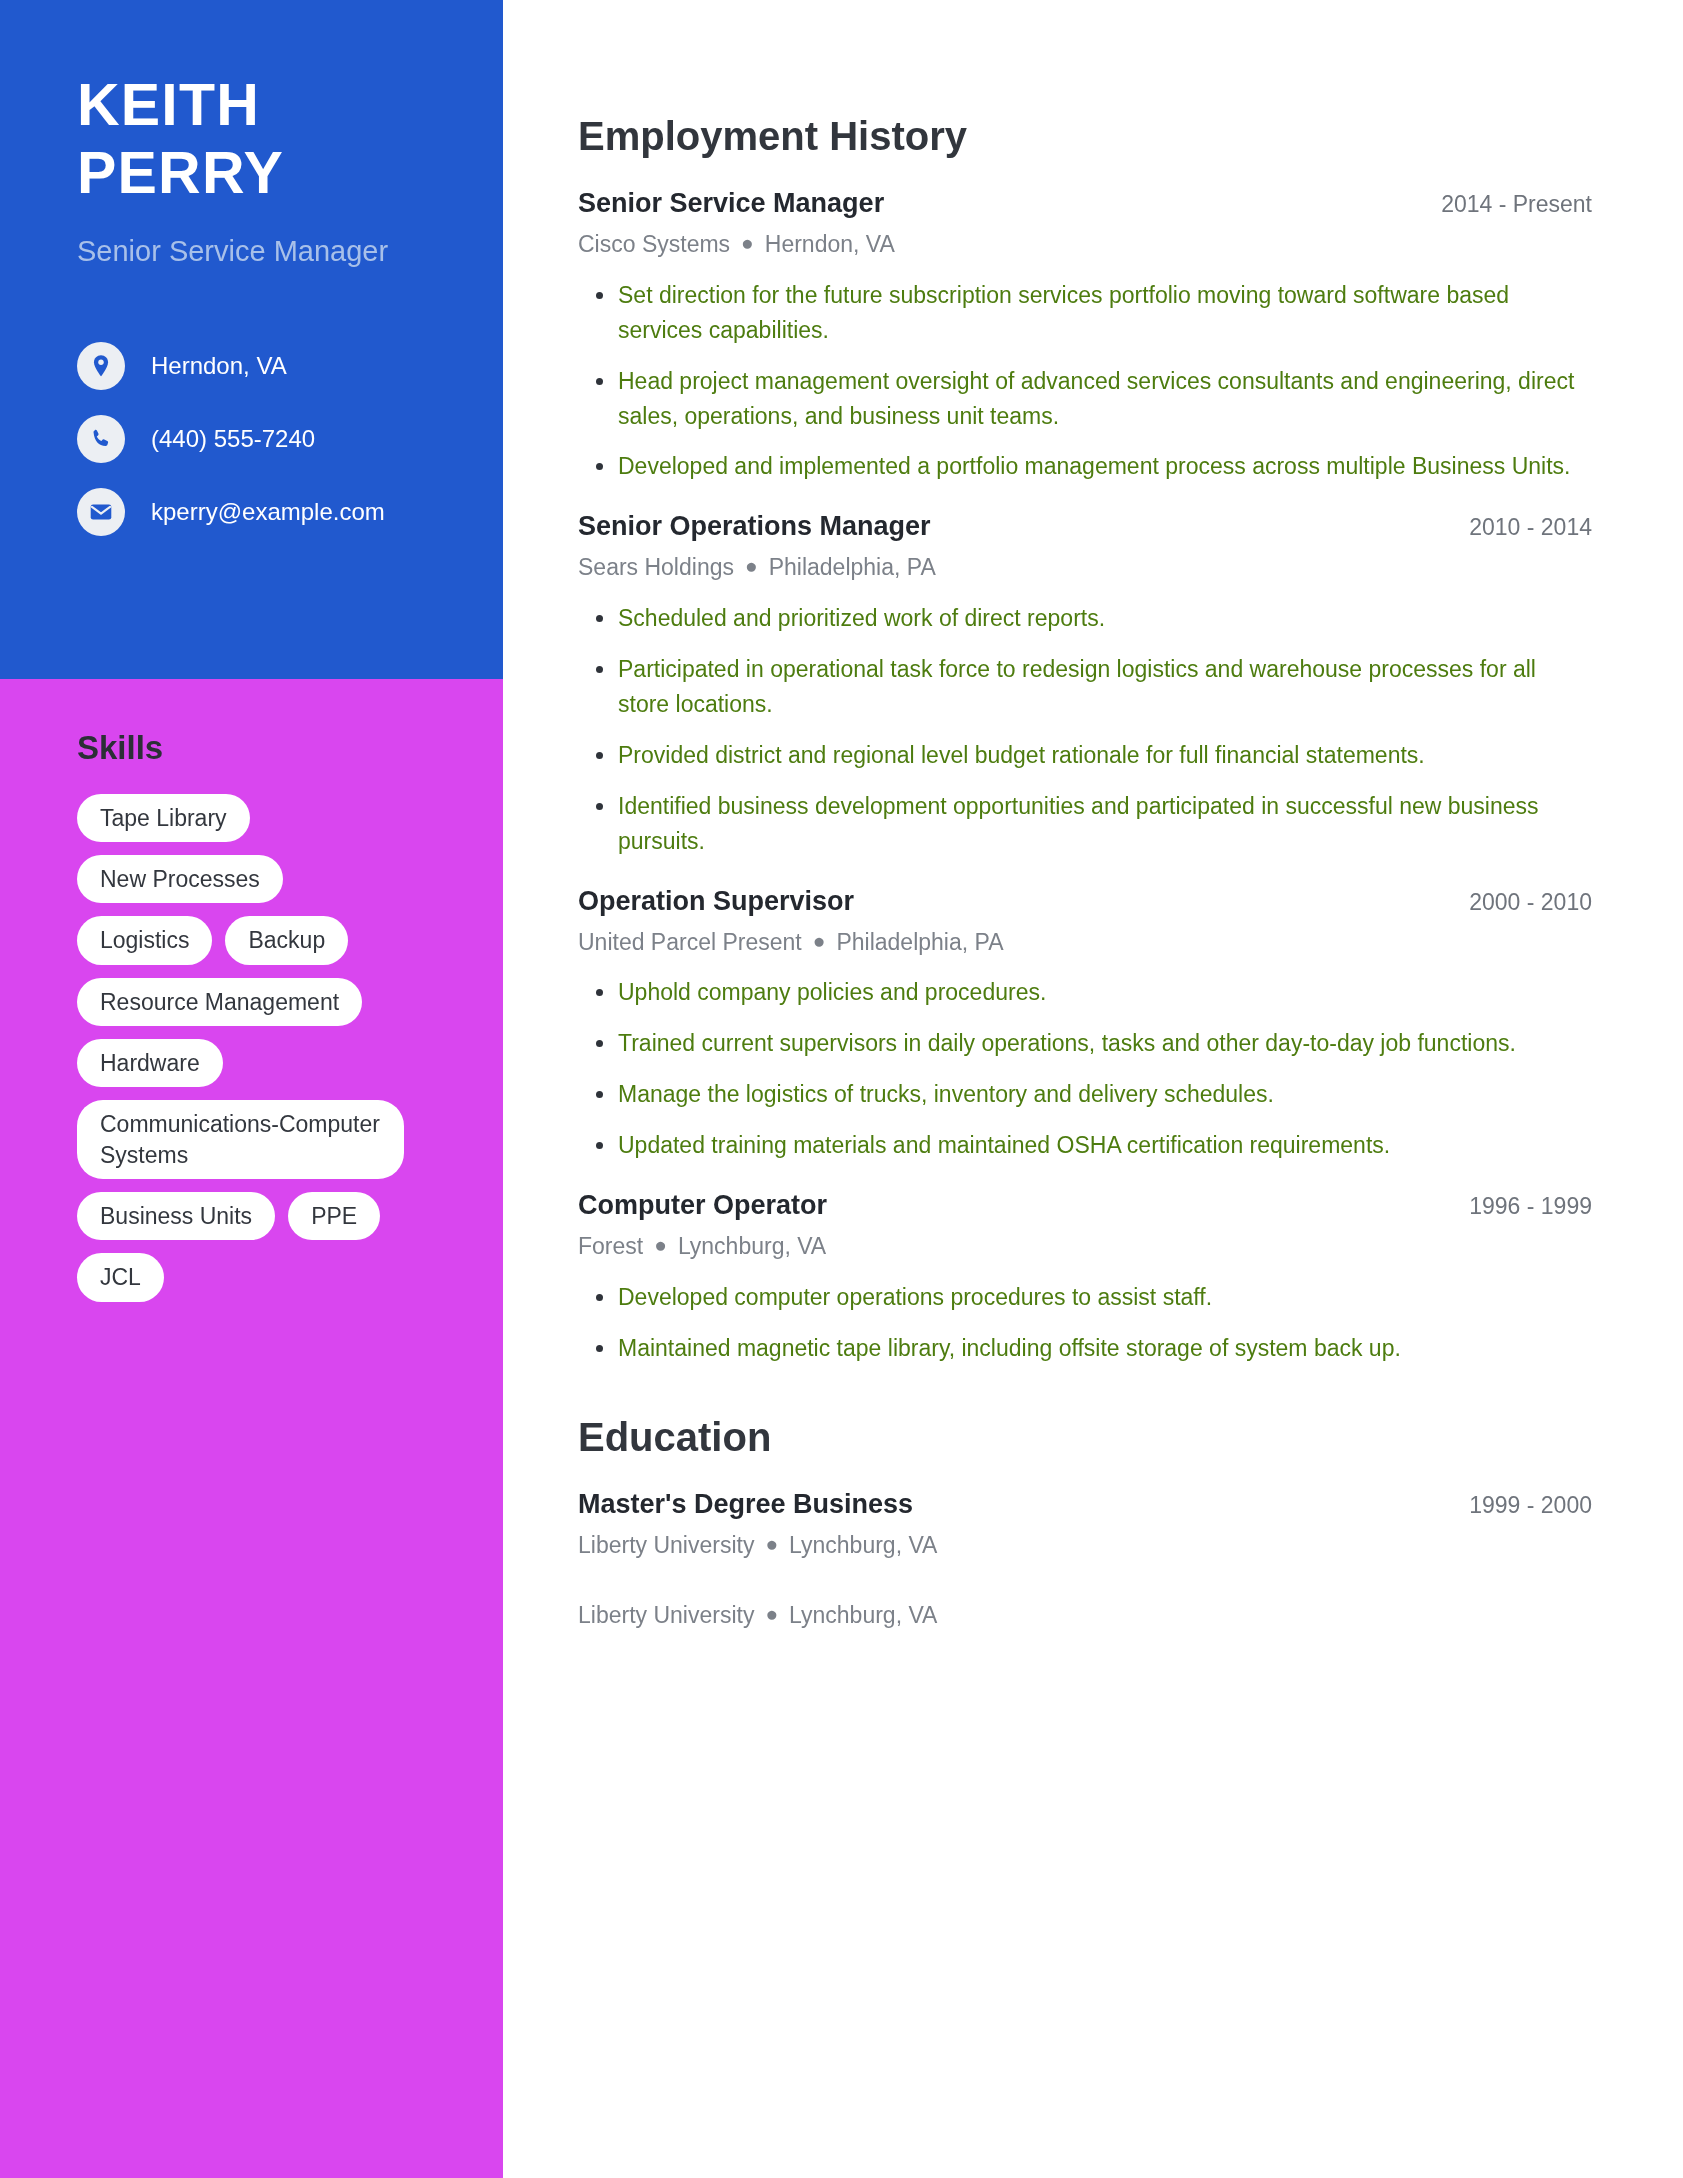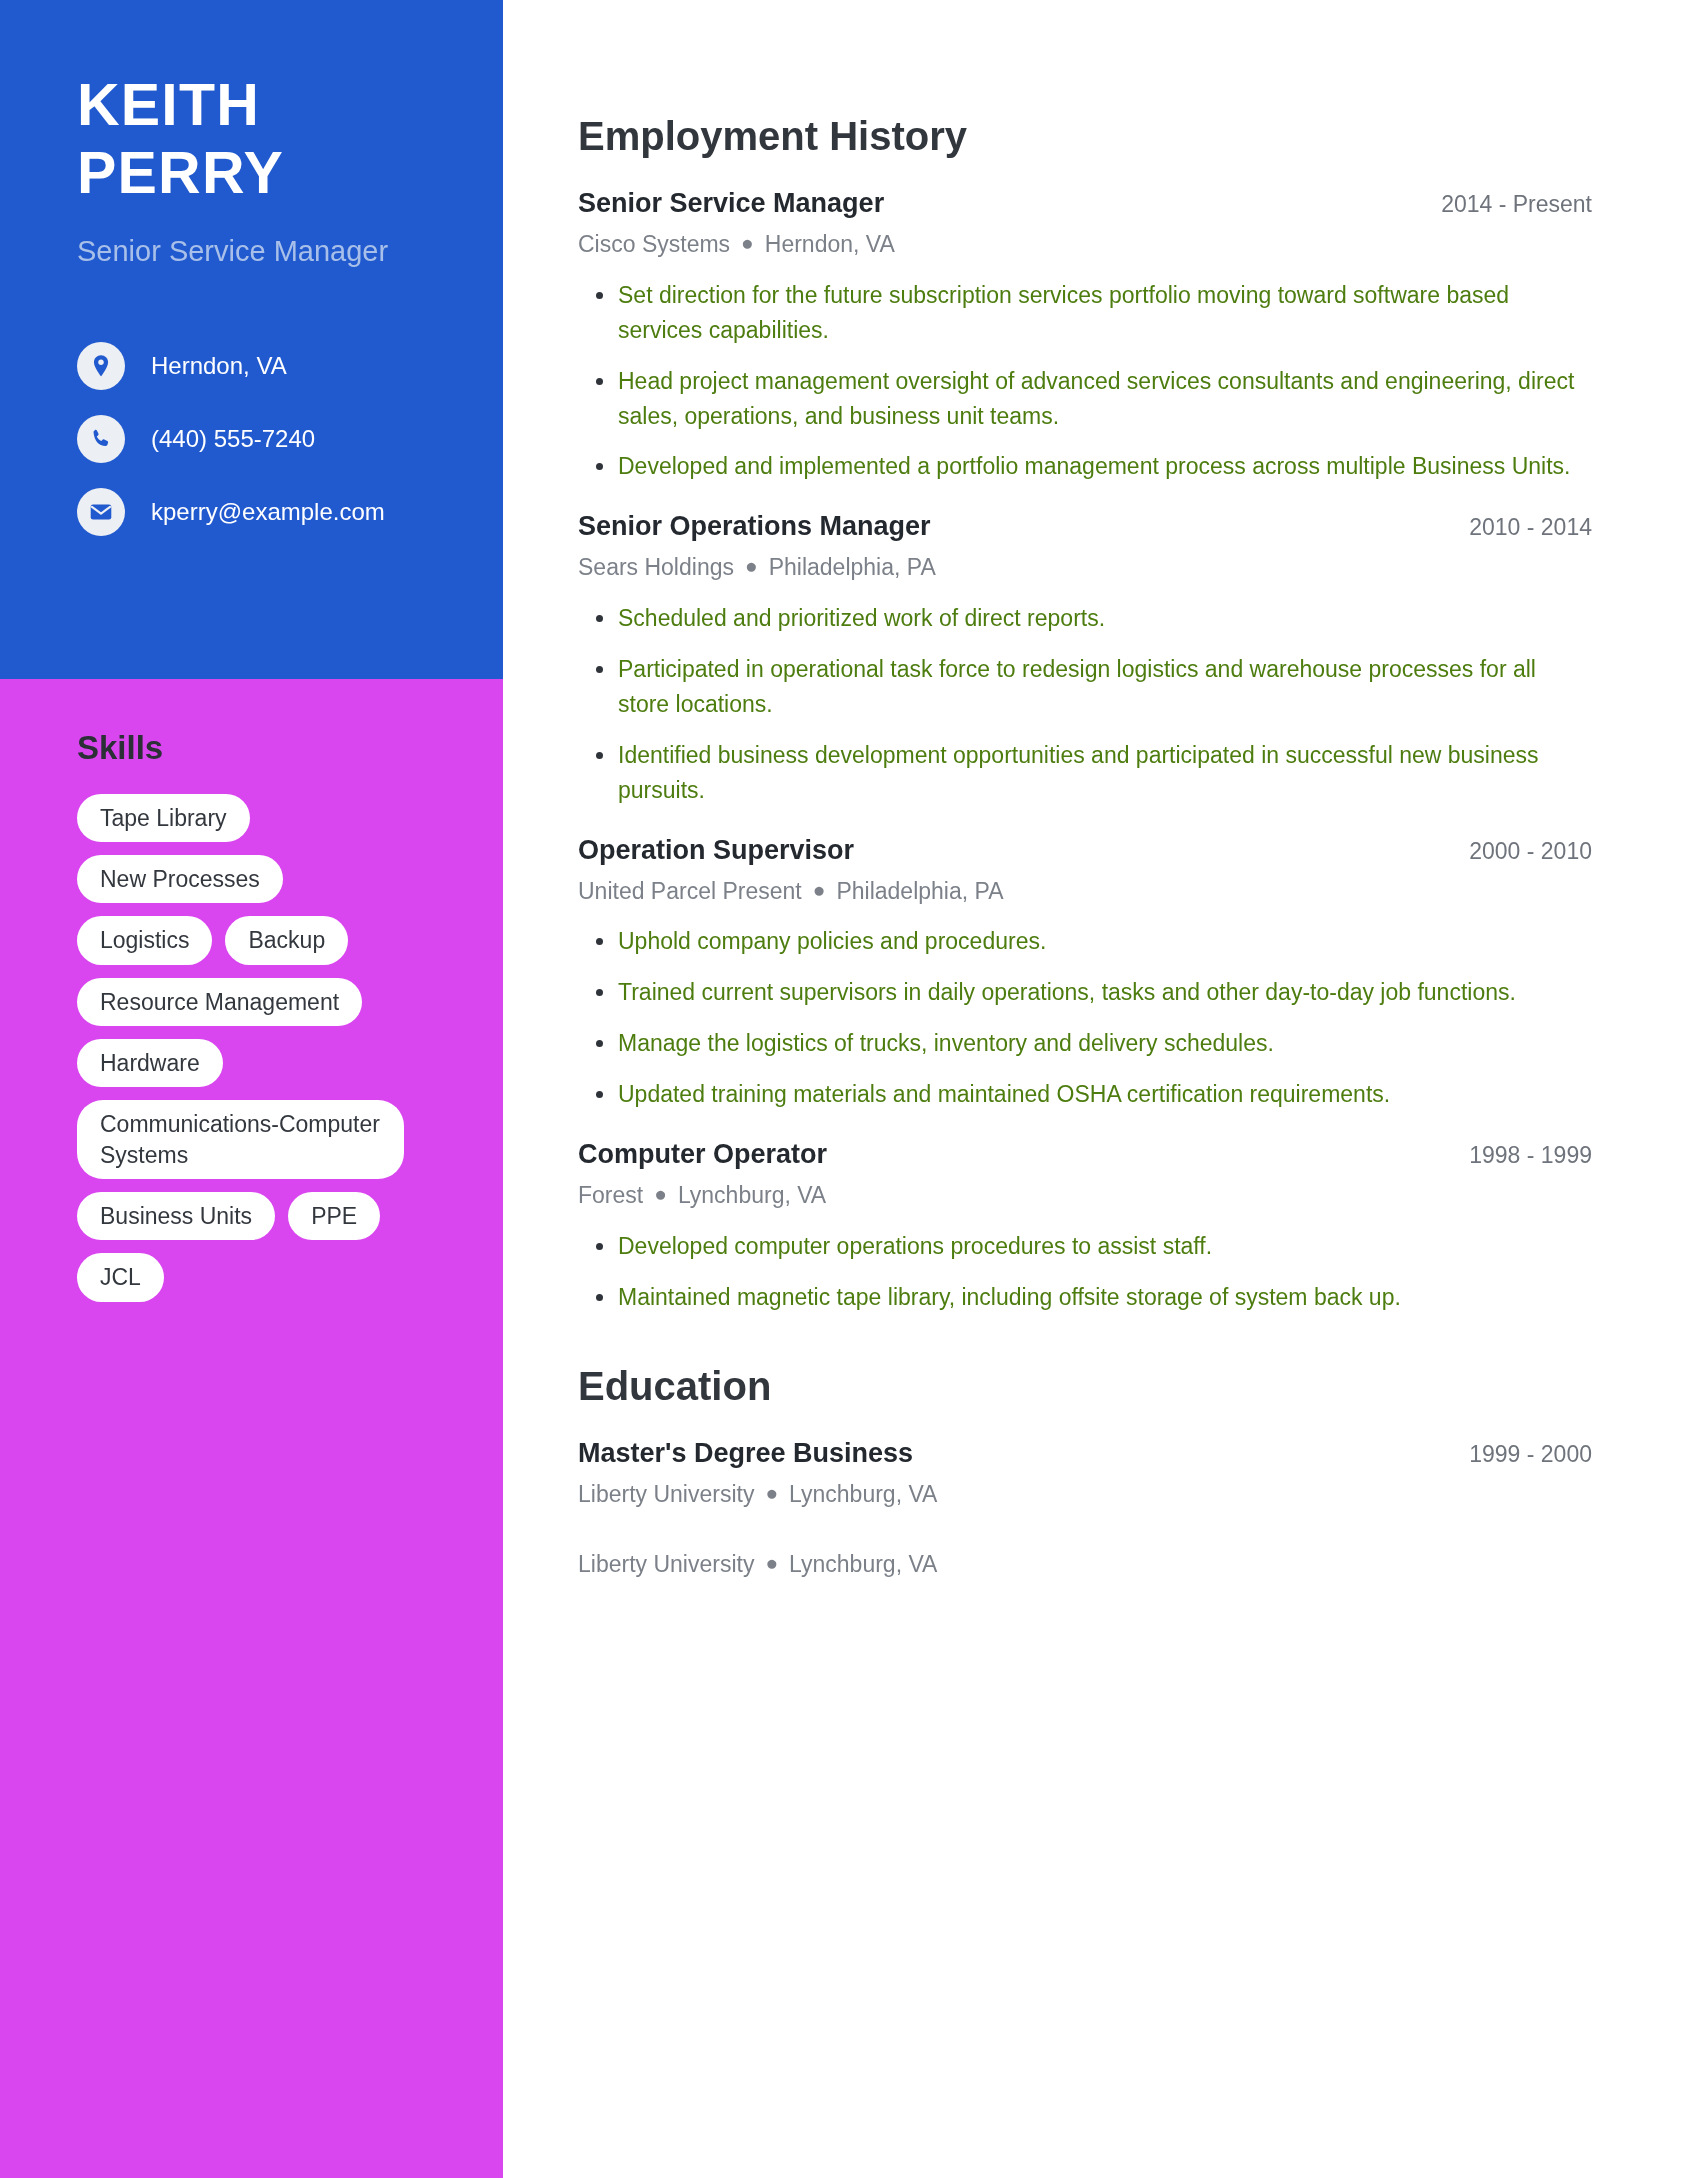--- a/index.html
+++ b/index.html
@@ -304,20 +304,21 @@
       <div class="entry-head">
         <span class="entry-role">Senior Operations Manager</span>
         <span class="entry-dates">2010 - 2014</span>
       </div>
       <div class="entry-meta">
         <span>Sears Holdings</span><span class="sep">●</span><span>Philadelphia, PA</span>
       </div>
       <ul class="bullets">
         <li>Scheduled and prioritized work of direct reports.</li>
         <li>Participated in operational task force to redesign logistics and warehouse processes for all store locations.</li>
+        <li>Provided district and regional level budget rationale for full financial statements.</li>
         <li>Identified business development opportunities and participated in successful new business pursuits.</li>
       </ul>
     </section>
 
     <section class="entry">
       <div class="entry-head">
         <span class="entry-role">Operation Supervisor</span>
         <span class="entry-dates">2000 - 2010</span>
       </div>
       <div class="entry-meta">
@@ -327,21 +328,21 @@
         <li>Uphold company policies and procedures.</li>
         <li>Trained current supervisors in daily operations, tasks and other day-to-day job functions.</li>
         <li>Manage the logistics of trucks, inventory and delivery schedules.</li>
         <li>Updated training materials and maintained OSHA certification requirements.</li>
       </ul>
     </section>
 
     <section class="entry">
       <div class="entry-head">
         <span class="entry-role">Computer Operator</span>
-        <span class="entry-dates">1998 - 1999</span>
+        <span class="entry-dates">1996 - 1999</span>
       </div>
       <div class="entry-meta">
         <span>Forest</span><span class="sep">●</span><span>Lynchburg, VA</span>
       </div>
       <ul class="bullets">
         <li>Developed computer operations procedures to assist staff.</li>
         <li>Maintained magnetic tape library, including offsite storage of system back up.</li>
       </ul>
     </section>
 

